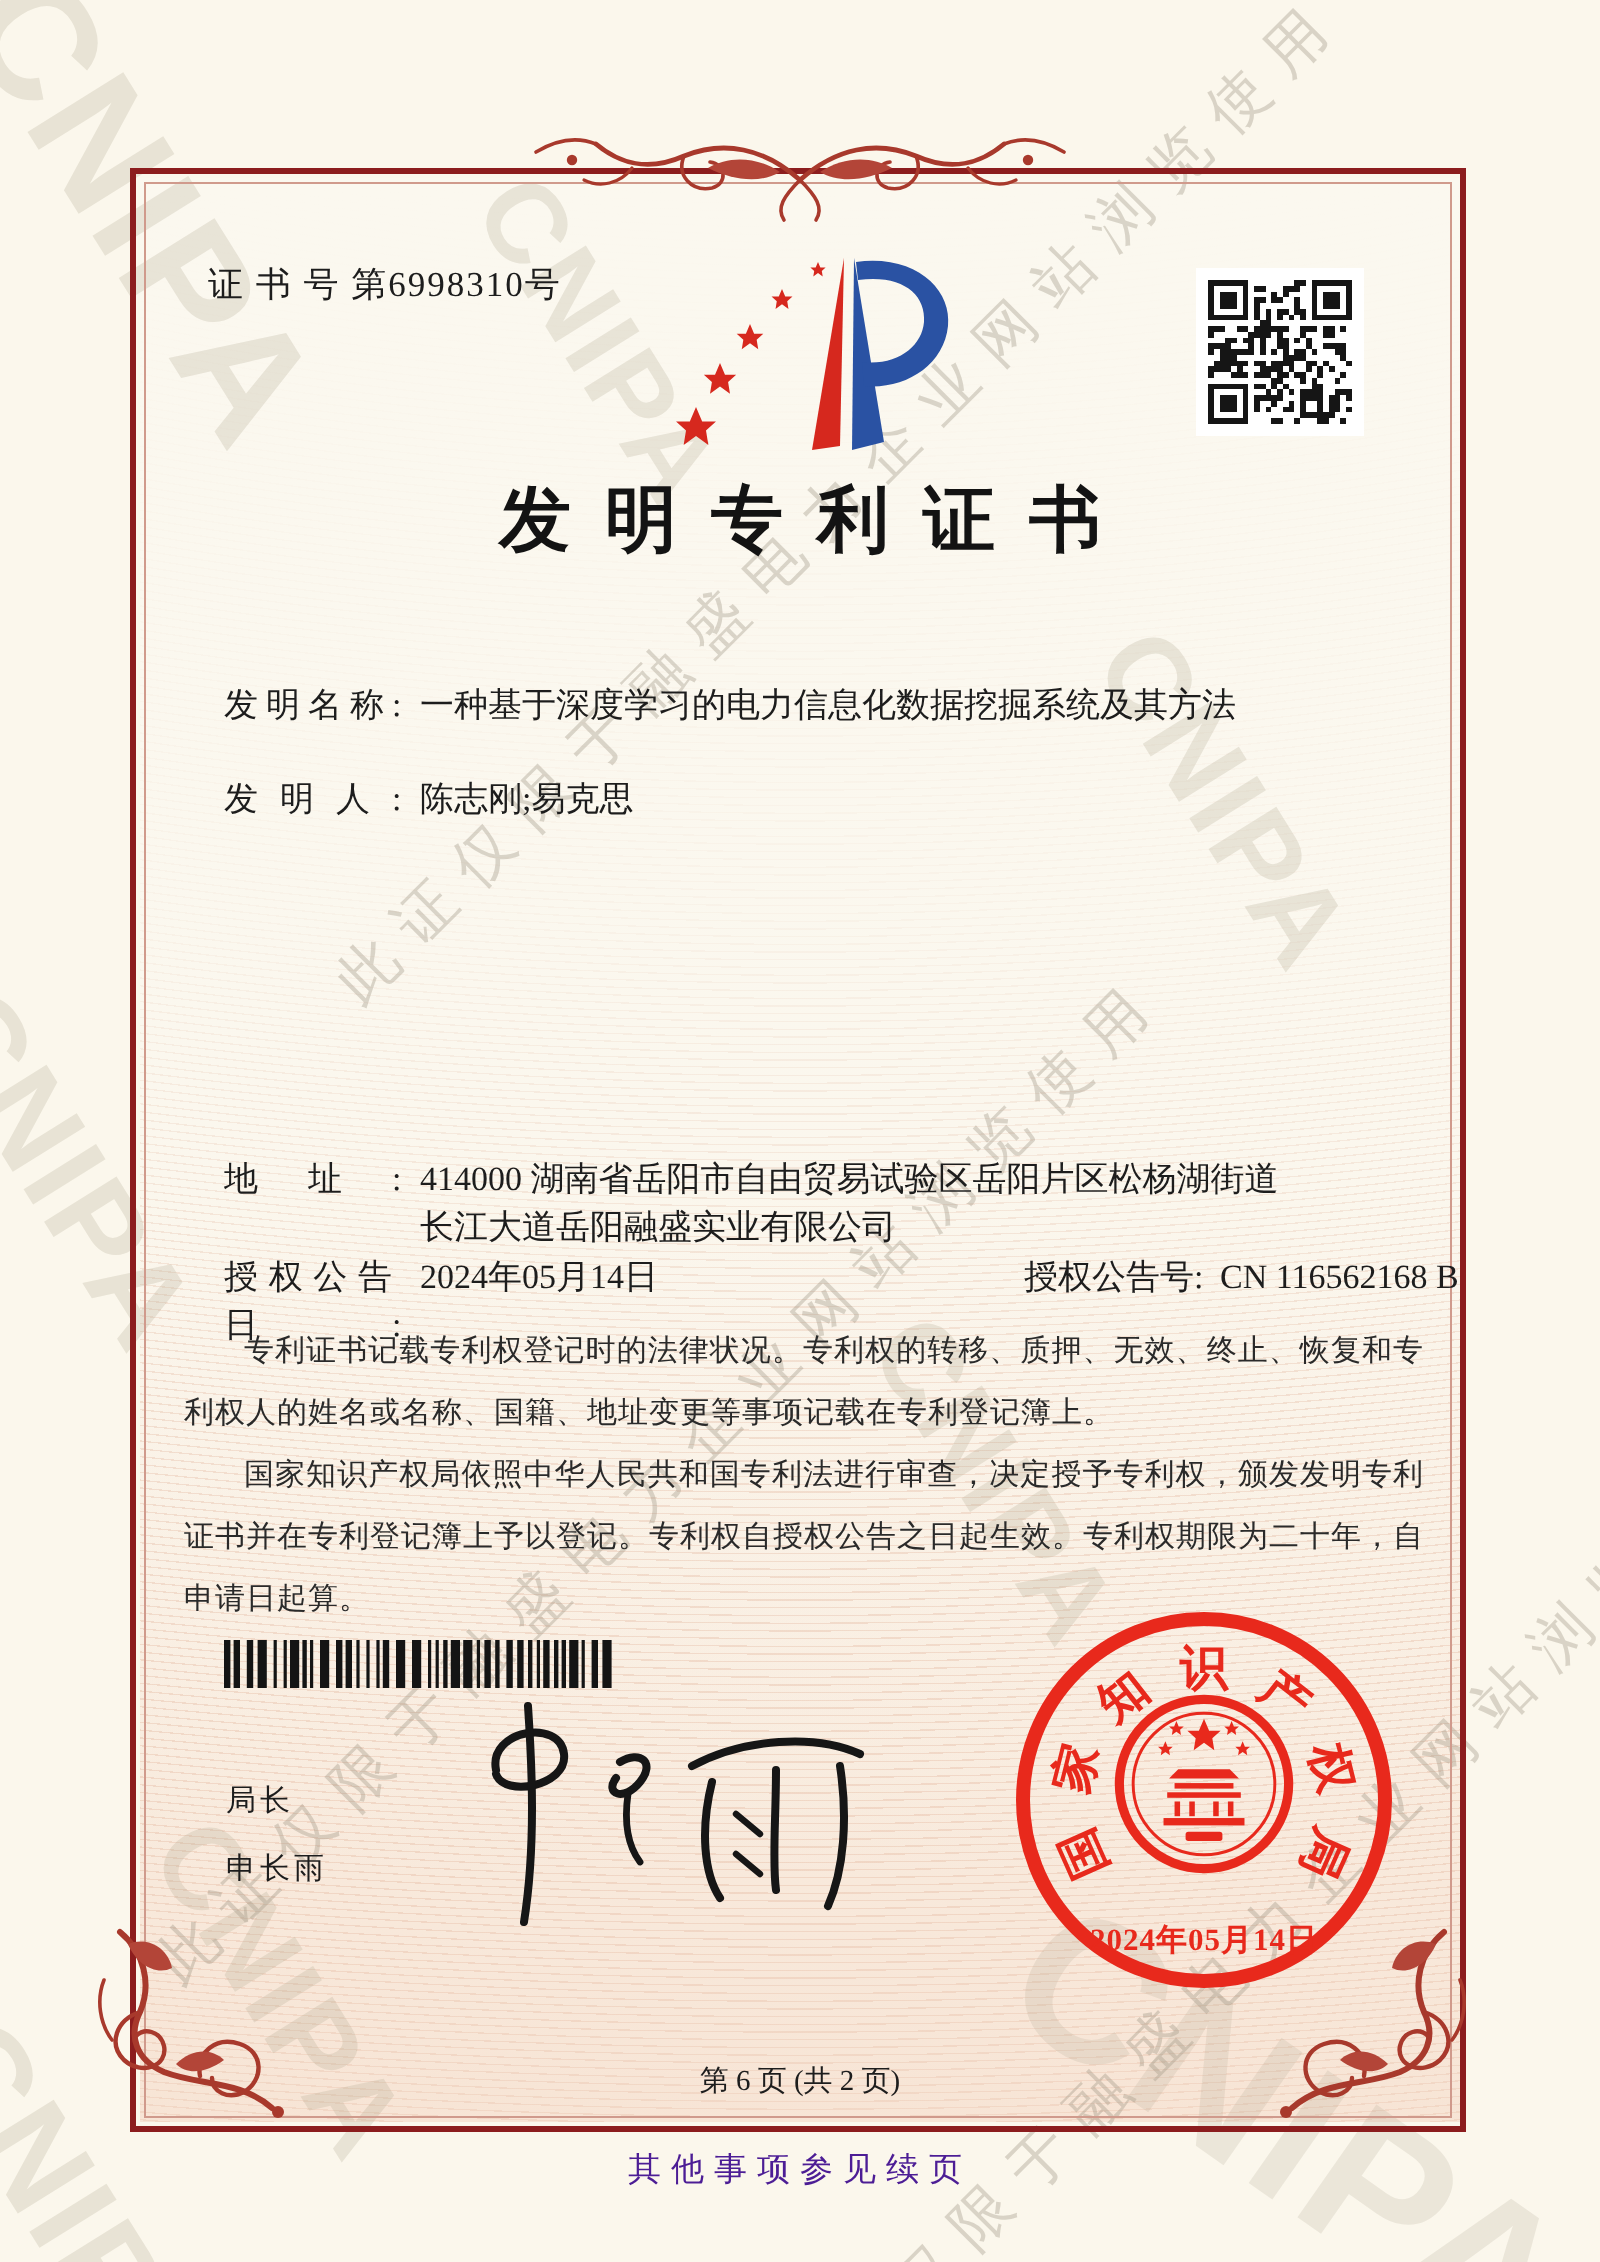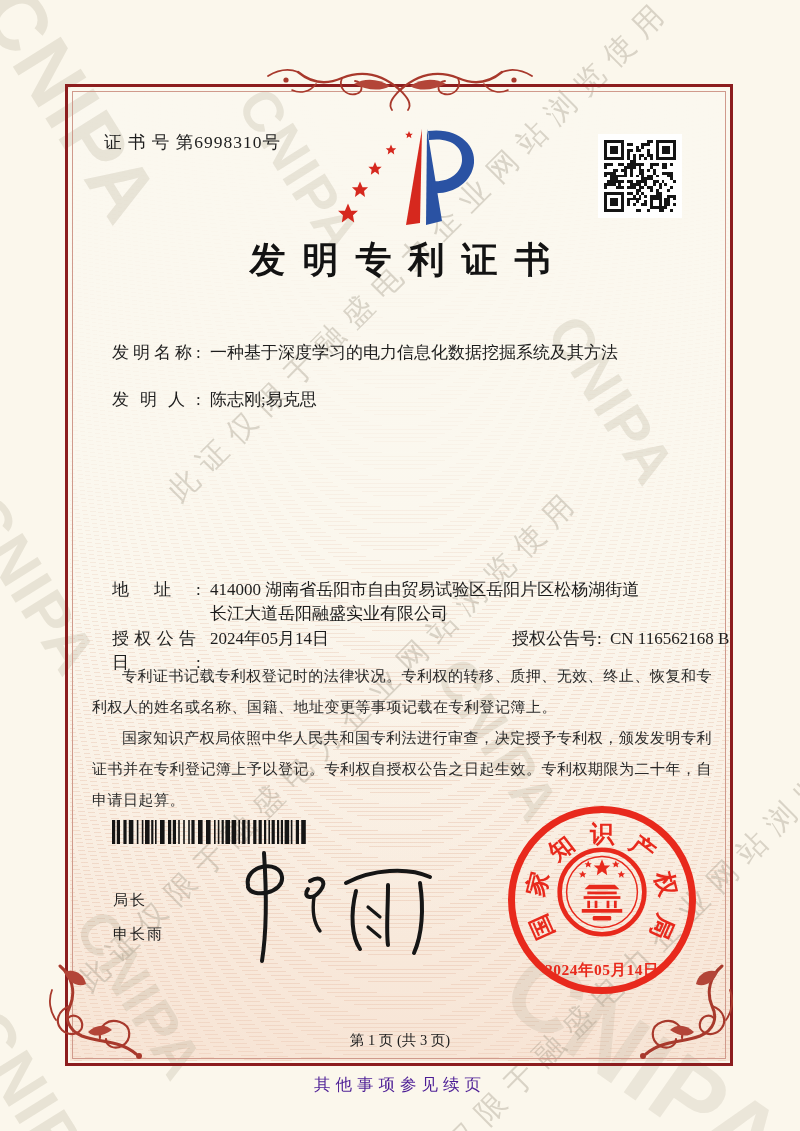--- a/index.html
+++ b/index.html
@@ -568,16 +568,16 @@
             <rect x="42" y="59.5" width="3" height="8"></rect>
           <rect x="55" y="59.5" width="3" height="8"></rect>
             <rect x="63" y="59.5" width="3" height="8"></rect>
           <rect x="28" y="68.5" width="44" height="4"></rect>
           <rect x="40" y="76" width="20" height="5" rx="1.5"></rect>
         </g>
       </svg>
       <div class="seal-date">2024年05月14日</div>
     </div>
 
-    <div class="pagenum">第 1 页 (共 3 页)</div>
+    <div class="pagenum">第 6 页 (共 2 页)</div>
     <div class="continuation">其他事项参见续页</div>
   </div>
 </div>
 
 </body></html>

